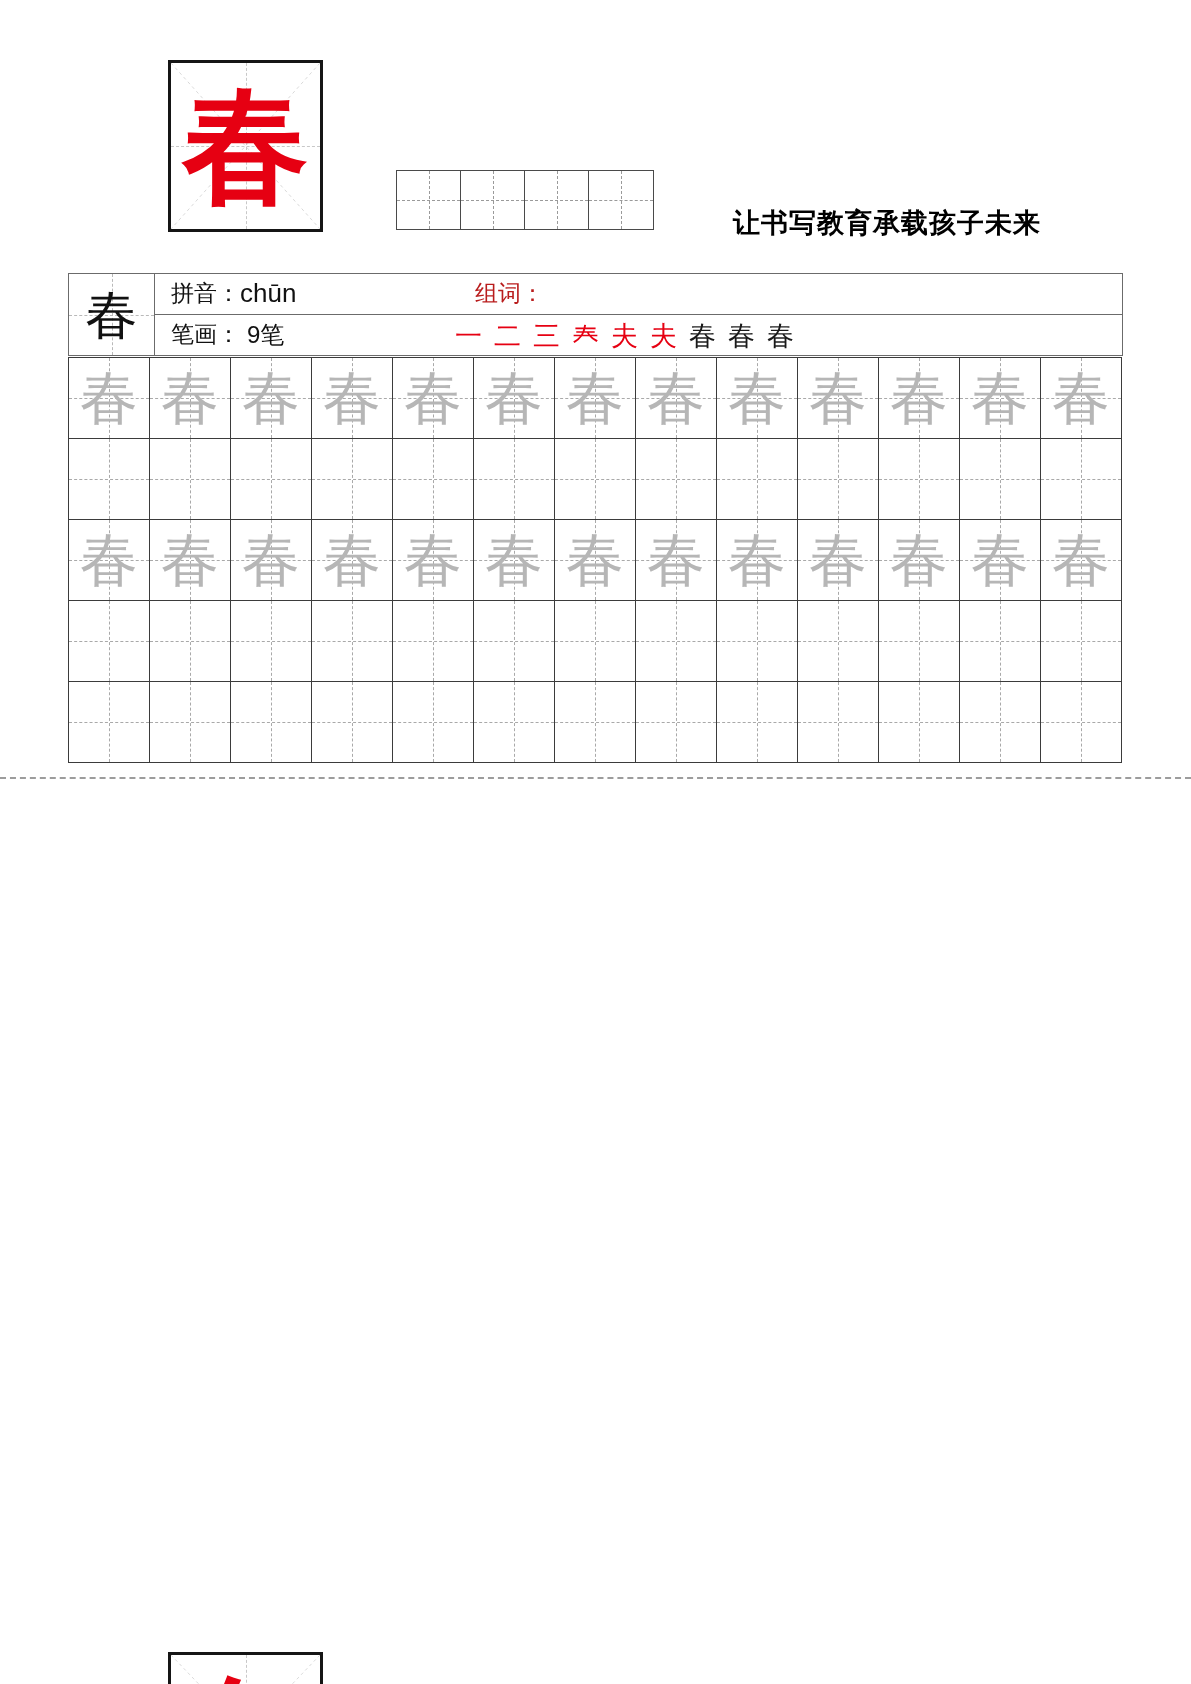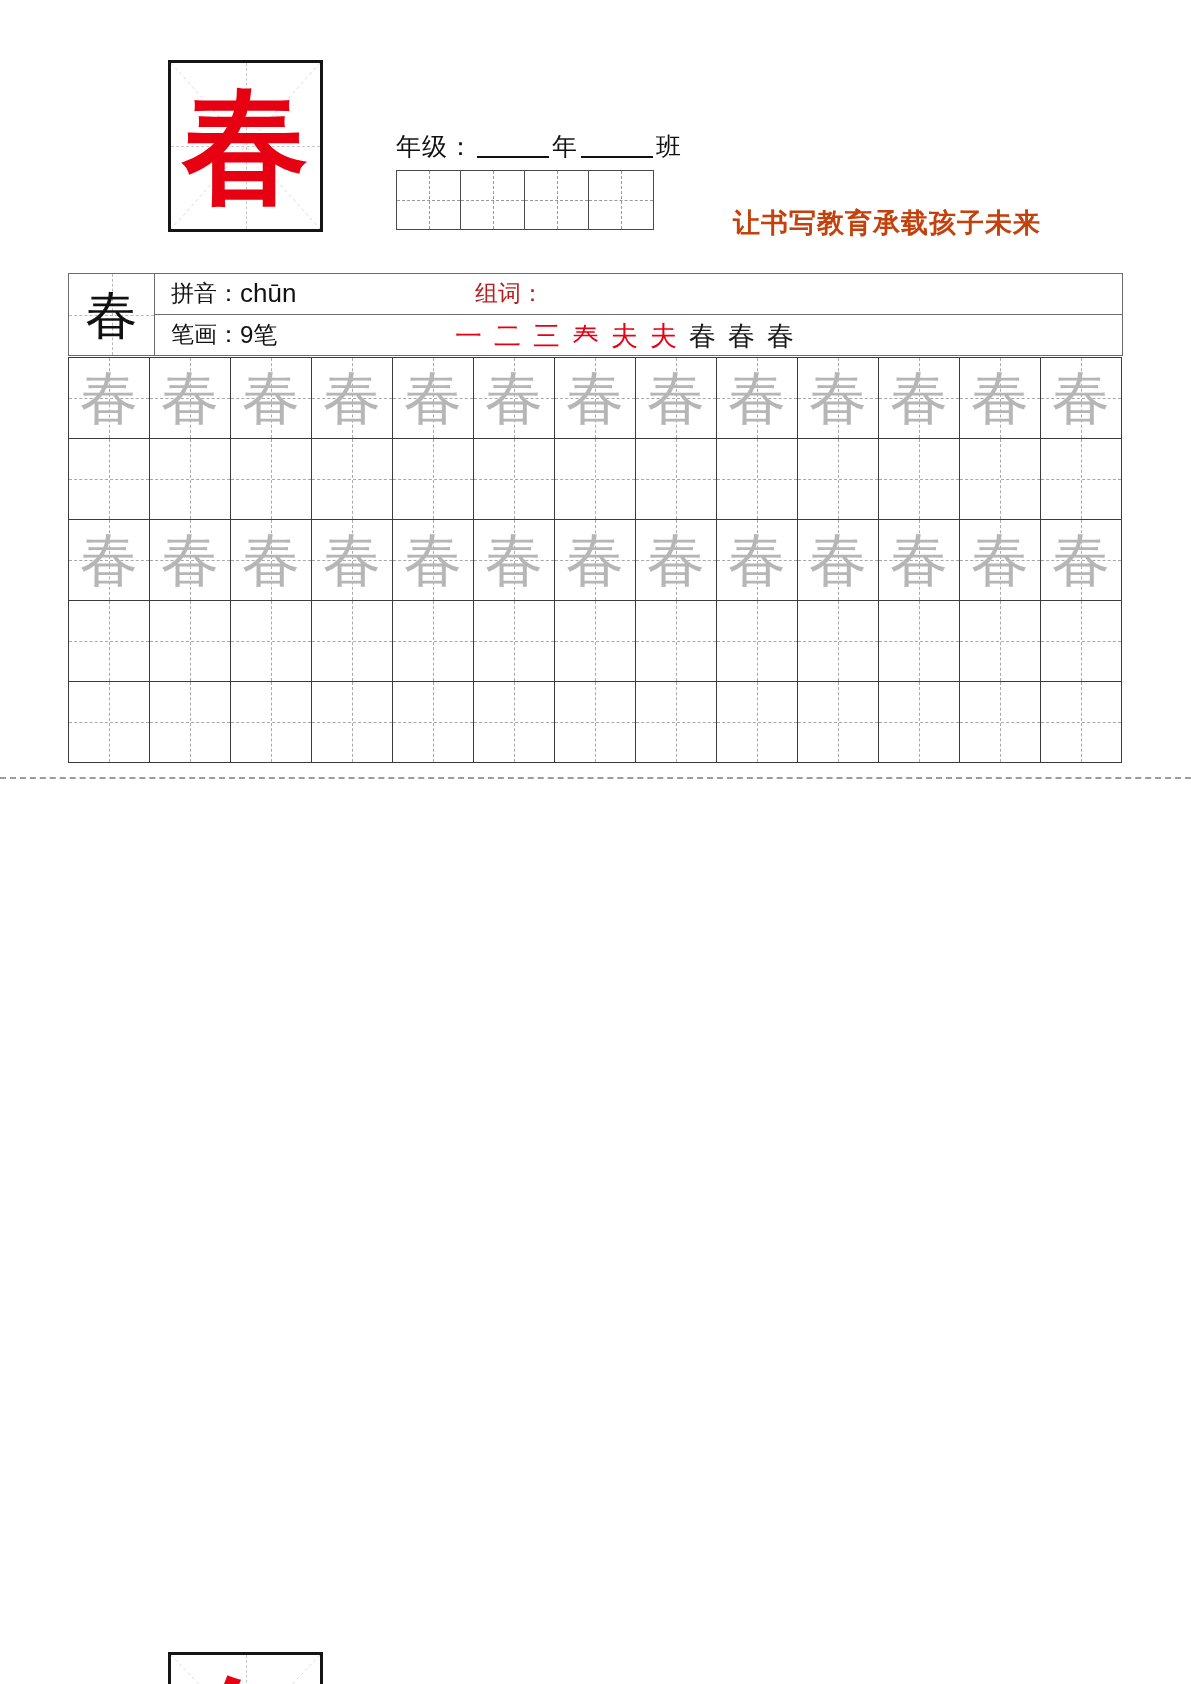--- a/index.html
+++ b/index.html
@@ -80,21 +80,21 @@
     content:"";position:absolute;top:50%;left:0;right:0;
     border-top:1px dashed #9a9a9a;
   }
 
   
   .slogan{
     position:absolute;
     font-family:"DejaVu Sans", sans-serif;
     font-weight:700;
     font-size:27px;
-    color:#c2410c;
+    color:#000000;
     letter-spacing:1px;
     white-space:nowrap;
   }
 
   
   .info-wrap{
     position:absolute;
     box-sizing:border-box;
     border:1px solid #6b6b6b;
     display:flex;
@@ -139,21 +139,21 @@
     font-size:26px;color:#111;
     margin-left:0;
   }
   .zuci{
     position:absolute;left:320px;
     font-family:"DejaVu Serif", serif;
     font-size:23px;color:#b91c1c;
   }
   .bihua-val{
     font-family:"Liberation Sans", sans-serif;
-    font-size:24px;color:#111;margin-left:0;
+    font-size:24px;color:#111;margin-left:7px;
   }
   .stroke-seq{
     position:absolute;left:300px;top:50%;
     transform:translateY(-50%);
     display:flex;align-items:center;gap:12px;
     white-space:nowrap;
   }
   .stroke-seq .st{
     font-family:"DejaVu Serif", serif;
     font-size:27px;
@@ -213,23 +213,20 @@
     <div class="hero-box" style="left:168px;top:60px;width:155px;height:172px;">
       <svg class="diag" viewBox="0 0 100 100" preserveAspectRatio="none">
         <line x1="0" y1="0" x2="100" y2="100" stroke="#cfcfcf" stroke-width="0.5" stroke-dasharray="2,2"></line>
         <line x1="100" y1="0" x2="0" y2="100" stroke="#cfcfcf" stroke-width="0.5" stroke-dasharray="2,2"></line>
       </svg>
       <div class="vmid"></div>
       <div class="hmid"></div>
       <div class="hero-char" style="font-size:126px;">春</div>
     </div>
 
-    <div class="grade-line" style="left:396px;top:130px;">
-      <span>年级：</span><span class="blank"></span><span>年</span><span class="blank"></span><span>班</span>
-    </div>
 
     <div class="name-grid" style="left:396px;top:170px;">
       <div class="ncell"></div>
       <div class="ncell"></div>
       <div class="ncell"></div>
       <div class="ncell"></div>
     </div>
 
     <div class="slogan" style="left:733px;top:205px;">让书写教育承载孩子未来</div>
 

